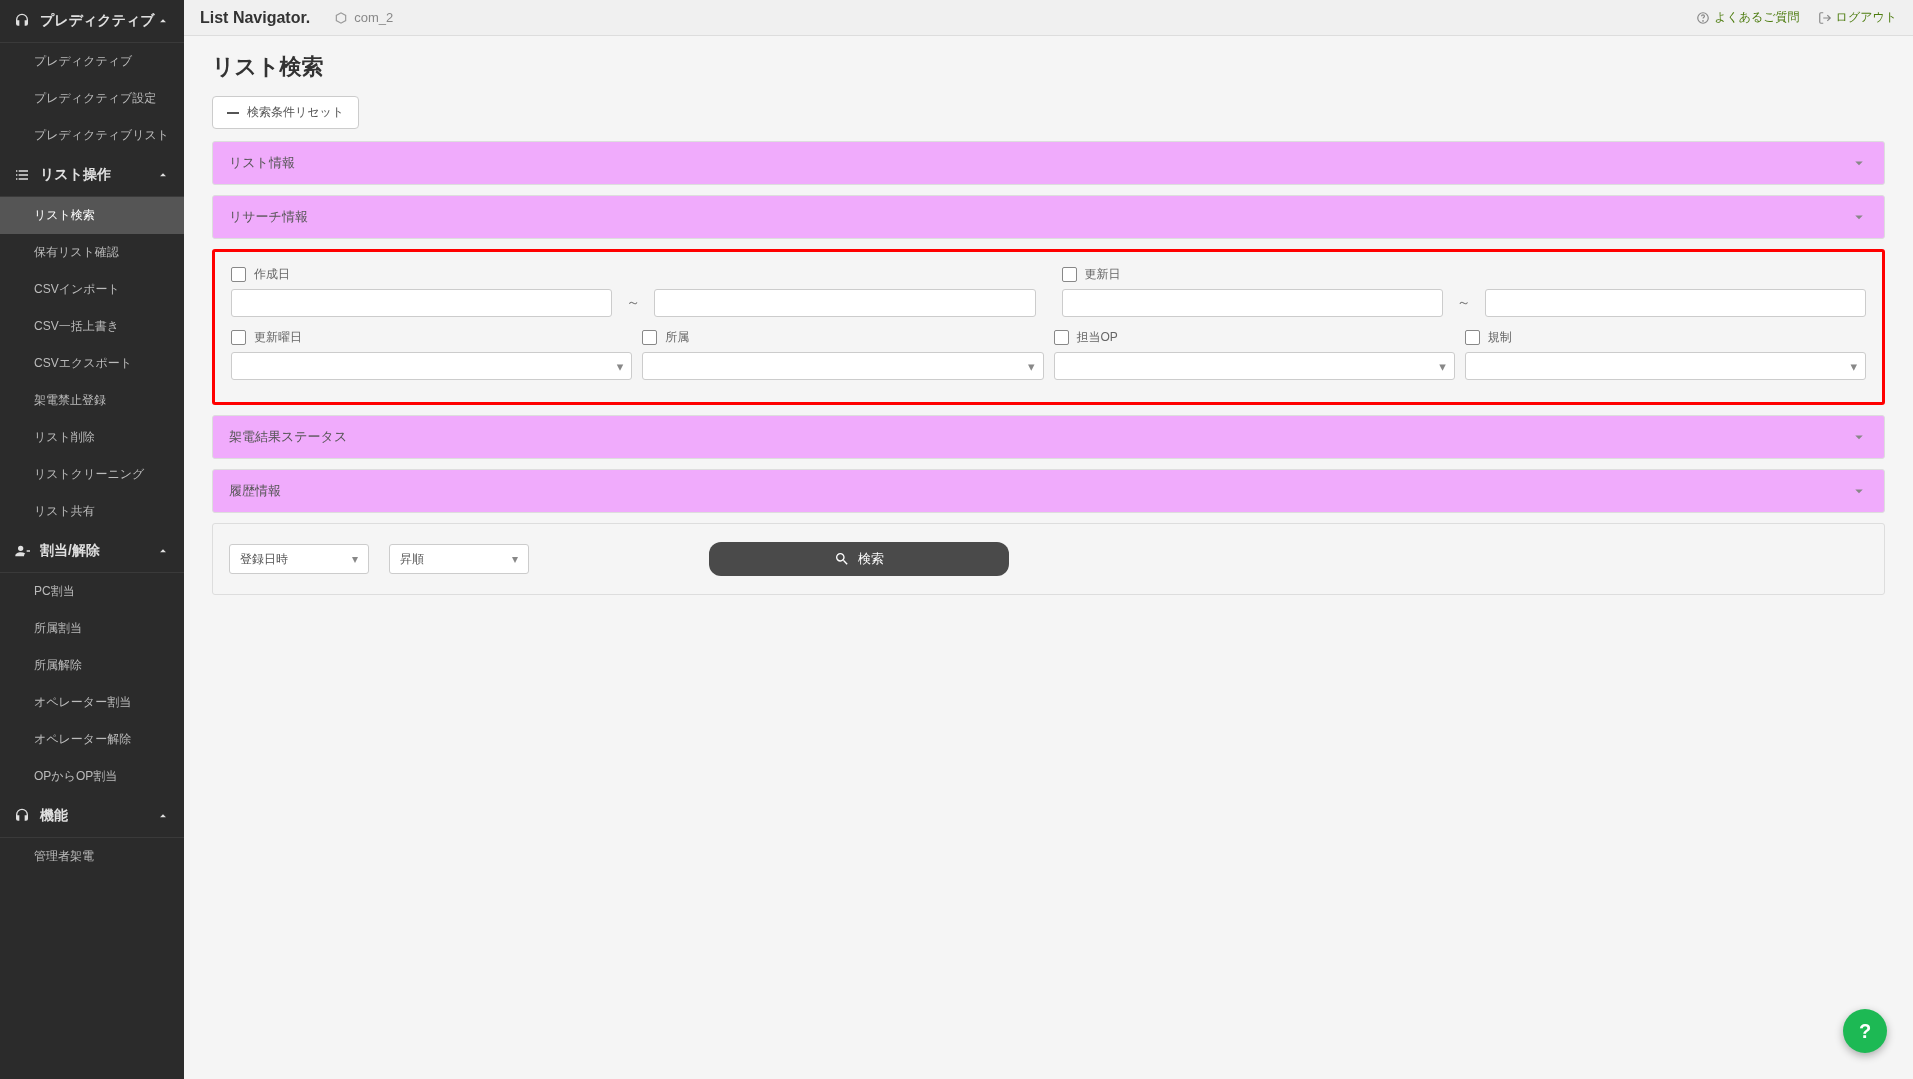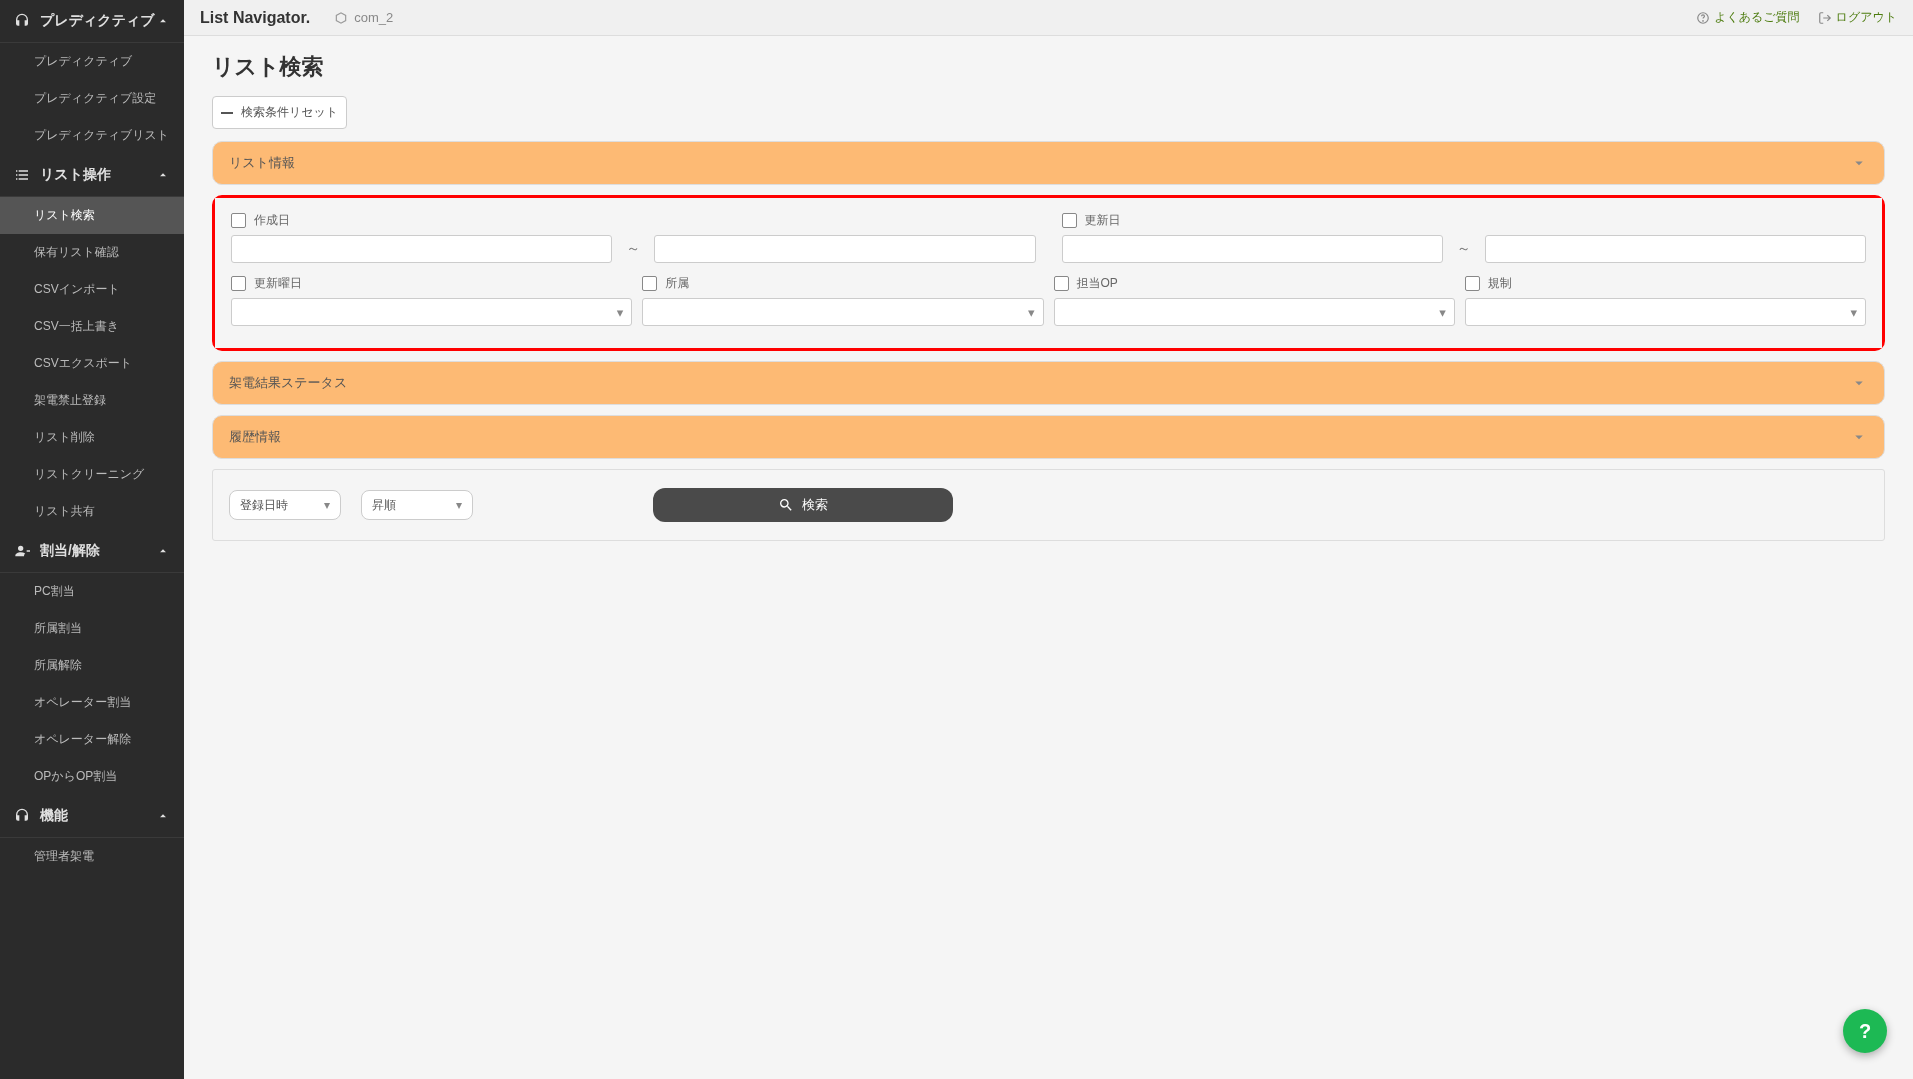--- a/index.html
+++ b/index.html
@@ -24,24 +24,24 @@
   .topbar { height: 36px; background: #f0f0f0; border-bottom: 1px solid #ddd; display: flex; align-items: center; padding: 0 16px; }
   .brand { font-weight: bold; font-size: 16px; margin-right: 24px; }
   .project-name { color: #888; font-size: 13px; display: flex; align-items: center; gap: 6px; }
   .topbar-right { margin-left: auto; display: flex; align-items: center; gap: 18px; color: #4d7c0f; font-size: 12px; }
   .top-link { display: flex; align-items: center; gap: 4px; cursor: pointer; }
 
   
   .content { flex: 1; overflow-y: auto; padding: 16px 28px; }
   .page-title { font-size: 22px; font-weight: bold; margin-bottom: 14px; }
 
-  .reset-btn { background: #fff; border: 1px solid #ccc; border-radius: 4px; padding: 7px 8px; font-size: 12px; cursor: pointer; display: inline-flex; align-items: center; gap: 8px; color: #555; margin-bottom: 12px; }
+  .reset-btn { background: #fff; border: 1px solid #ccc; border-radius: 4px; padding: 7px 14px; font-size: 12px; cursor: pointer; display: inline-flex; align-items: center; gap: 8px; color: #555; margin-bottom: 12px; }
   .reset-btn .dash { width: 12px; height: 2px; background: #555; display: inline-block; }
 
-  .accordion { background: #fdba74; border: 1px solid #ddd; border-radius: 10px; margin-bottom: 10px; }
+  .accordion { background: #f0abfc; border: 1px solid #ddd; border-radius: 3px; margin-bottom: 10px; }
   .accordion-header { display: flex; align-items: center; padding: 12px 16px; cursor: pointer; font-size: 13px; color: #555; }
   .accordion-header .chev { margin-left: auto; color: #888; }
   .accordion-body { padding: 14px 16px 22px; background: #f5f5f5; }
   .accordion.highlighted { border: 3px solid #f00; }
 
   .field-row { display: flex; gap: 26px; margin-bottom: 6px; }
   .field-group { flex: 1; }
   .field-label { display: flex; align-items: center; gap: 8px; font-size: 12px; color: #666; margin-bottom: 6px; }
   .chk { width: 15px; height: 15px; border: 1.5px solid #888; border-radius: 2px; display: inline-block; background: #fff; cursor: pointer; }
 
@@ -50,21 +50,21 @@
   .date-range .text-input { flex: 1; }
   .tilde { color: #777; font-size: 14px; }
 
   .select-input { height: 28px; border: 1px solid #ccc; border-radius: 3px; background: #fff; width: 100%; display: flex; align-items: center; padding: 0 8px; position: relative; cursor: pointer; }
   .select-input .caret { margin-left: auto; color: #888; }
 
   .four-col { display: flex; gap: 10px; margin-top: 12px; }
   .four-col .field-group { flex: 1; }
 
   .search-bar { background: #f5f5f5; border: 1px solid #ddd; border-radius: 3px; padding: 18px 16px; display: flex; align-items: center; gap: 20px; margin-top: 6px; }
-  .small-select { width: 112px; height: 30px; border: 1px solid #ccc; border-radius: 8px; background: #fff; display: flex; align-items: center; padding: 0 10px; cursor: pointer; font-size: 12px; color: #555; }
+  .small-select { width: 140px; height: 30px; border: 1px solid #ccc; border-radius: 3px; background: #fff; display: flex; align-items: center; padding: 0 10px; cursor: pointer; font-size: 12px; color: #555; }
   .small-select .caret { margin-left: auto; color: #888; }
   .search-button { margin-left: 160px; width: 300px; height: 34px; background: #4a4a4a; color: #fff; border: none; border-radius: 12px; cursor: pointer; display: flex; align-items: center; justify-content: center; gap: 8px; font-size: 13px; }
 
   .fab { position: fixed; right: 26px; bottom: 26px; width: 44px; height: 44px; border-radius: 50%; background: #1db954; color: #fff; display: flex; align-items: center; justify-content: center; cursor: pointer; box-shadow: 0 3px 8px rgba(0,0,0,0.3); font-size: 20px; font-weight: bold; }
 
   svg { display: block; }
 </style>
 </head>
 <body>
 
@@ -205,20 +205,30 @@
           <span>リスト情報</span>
           <span class="chev">
             <svg viewBox="0 0 24 24" width="18" height="18" fill="#888">
                 <path d="M7 10l5 5 5-5z"></path>
               </svg>
           </span>
         </div>
       </div>
 
       
+      <div class="accordion">
+        <div class="accordion-header">
+          <span>リサーチ情報</span>
+          <span class="chev">
+            <svg viewBox="0 0 24 24" width="18" height="18" fill="#888">
+                <path d="M7 10l5 5 5-5z"></path>
+              </svg>
+          </span>
+        </div>
+      </div>
 
       
       <div class="accordion highlighted">
         <div class="accordion-body">
 
           <div class="field-row">
             <div class="field-group">
               <div class="field-label">
                 <span class="chk"></span>
                 <span>作成日</span>

